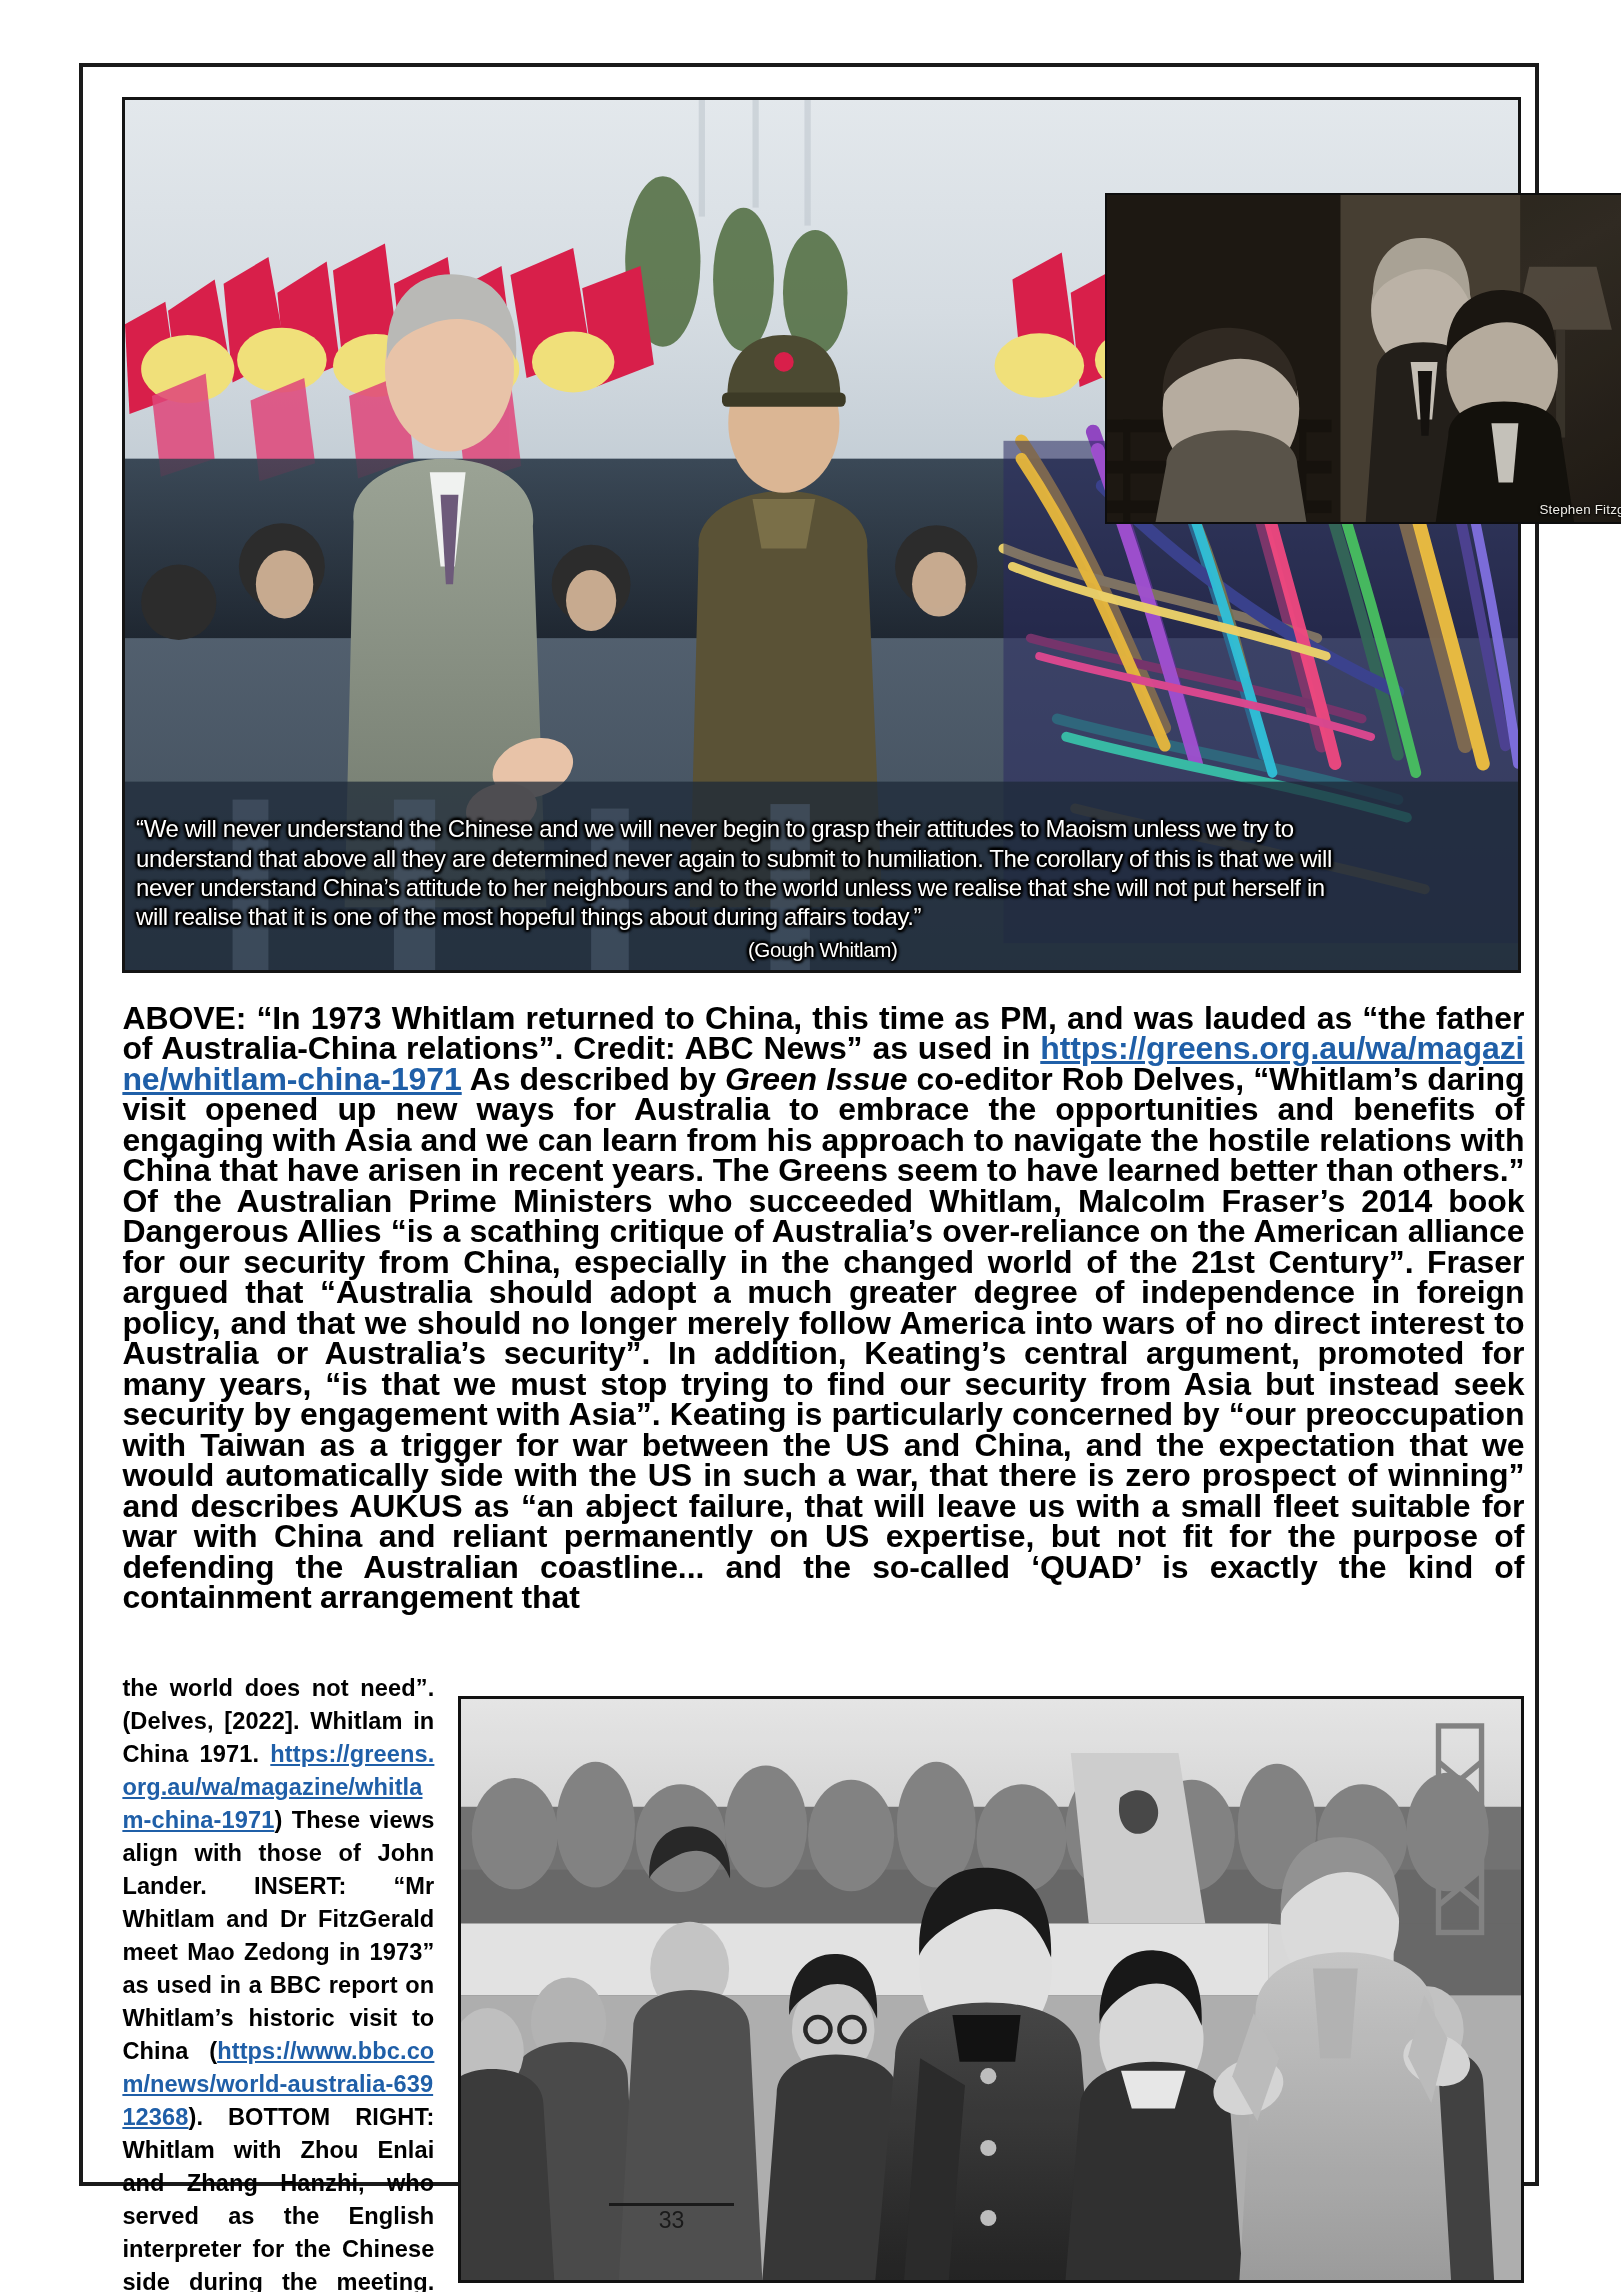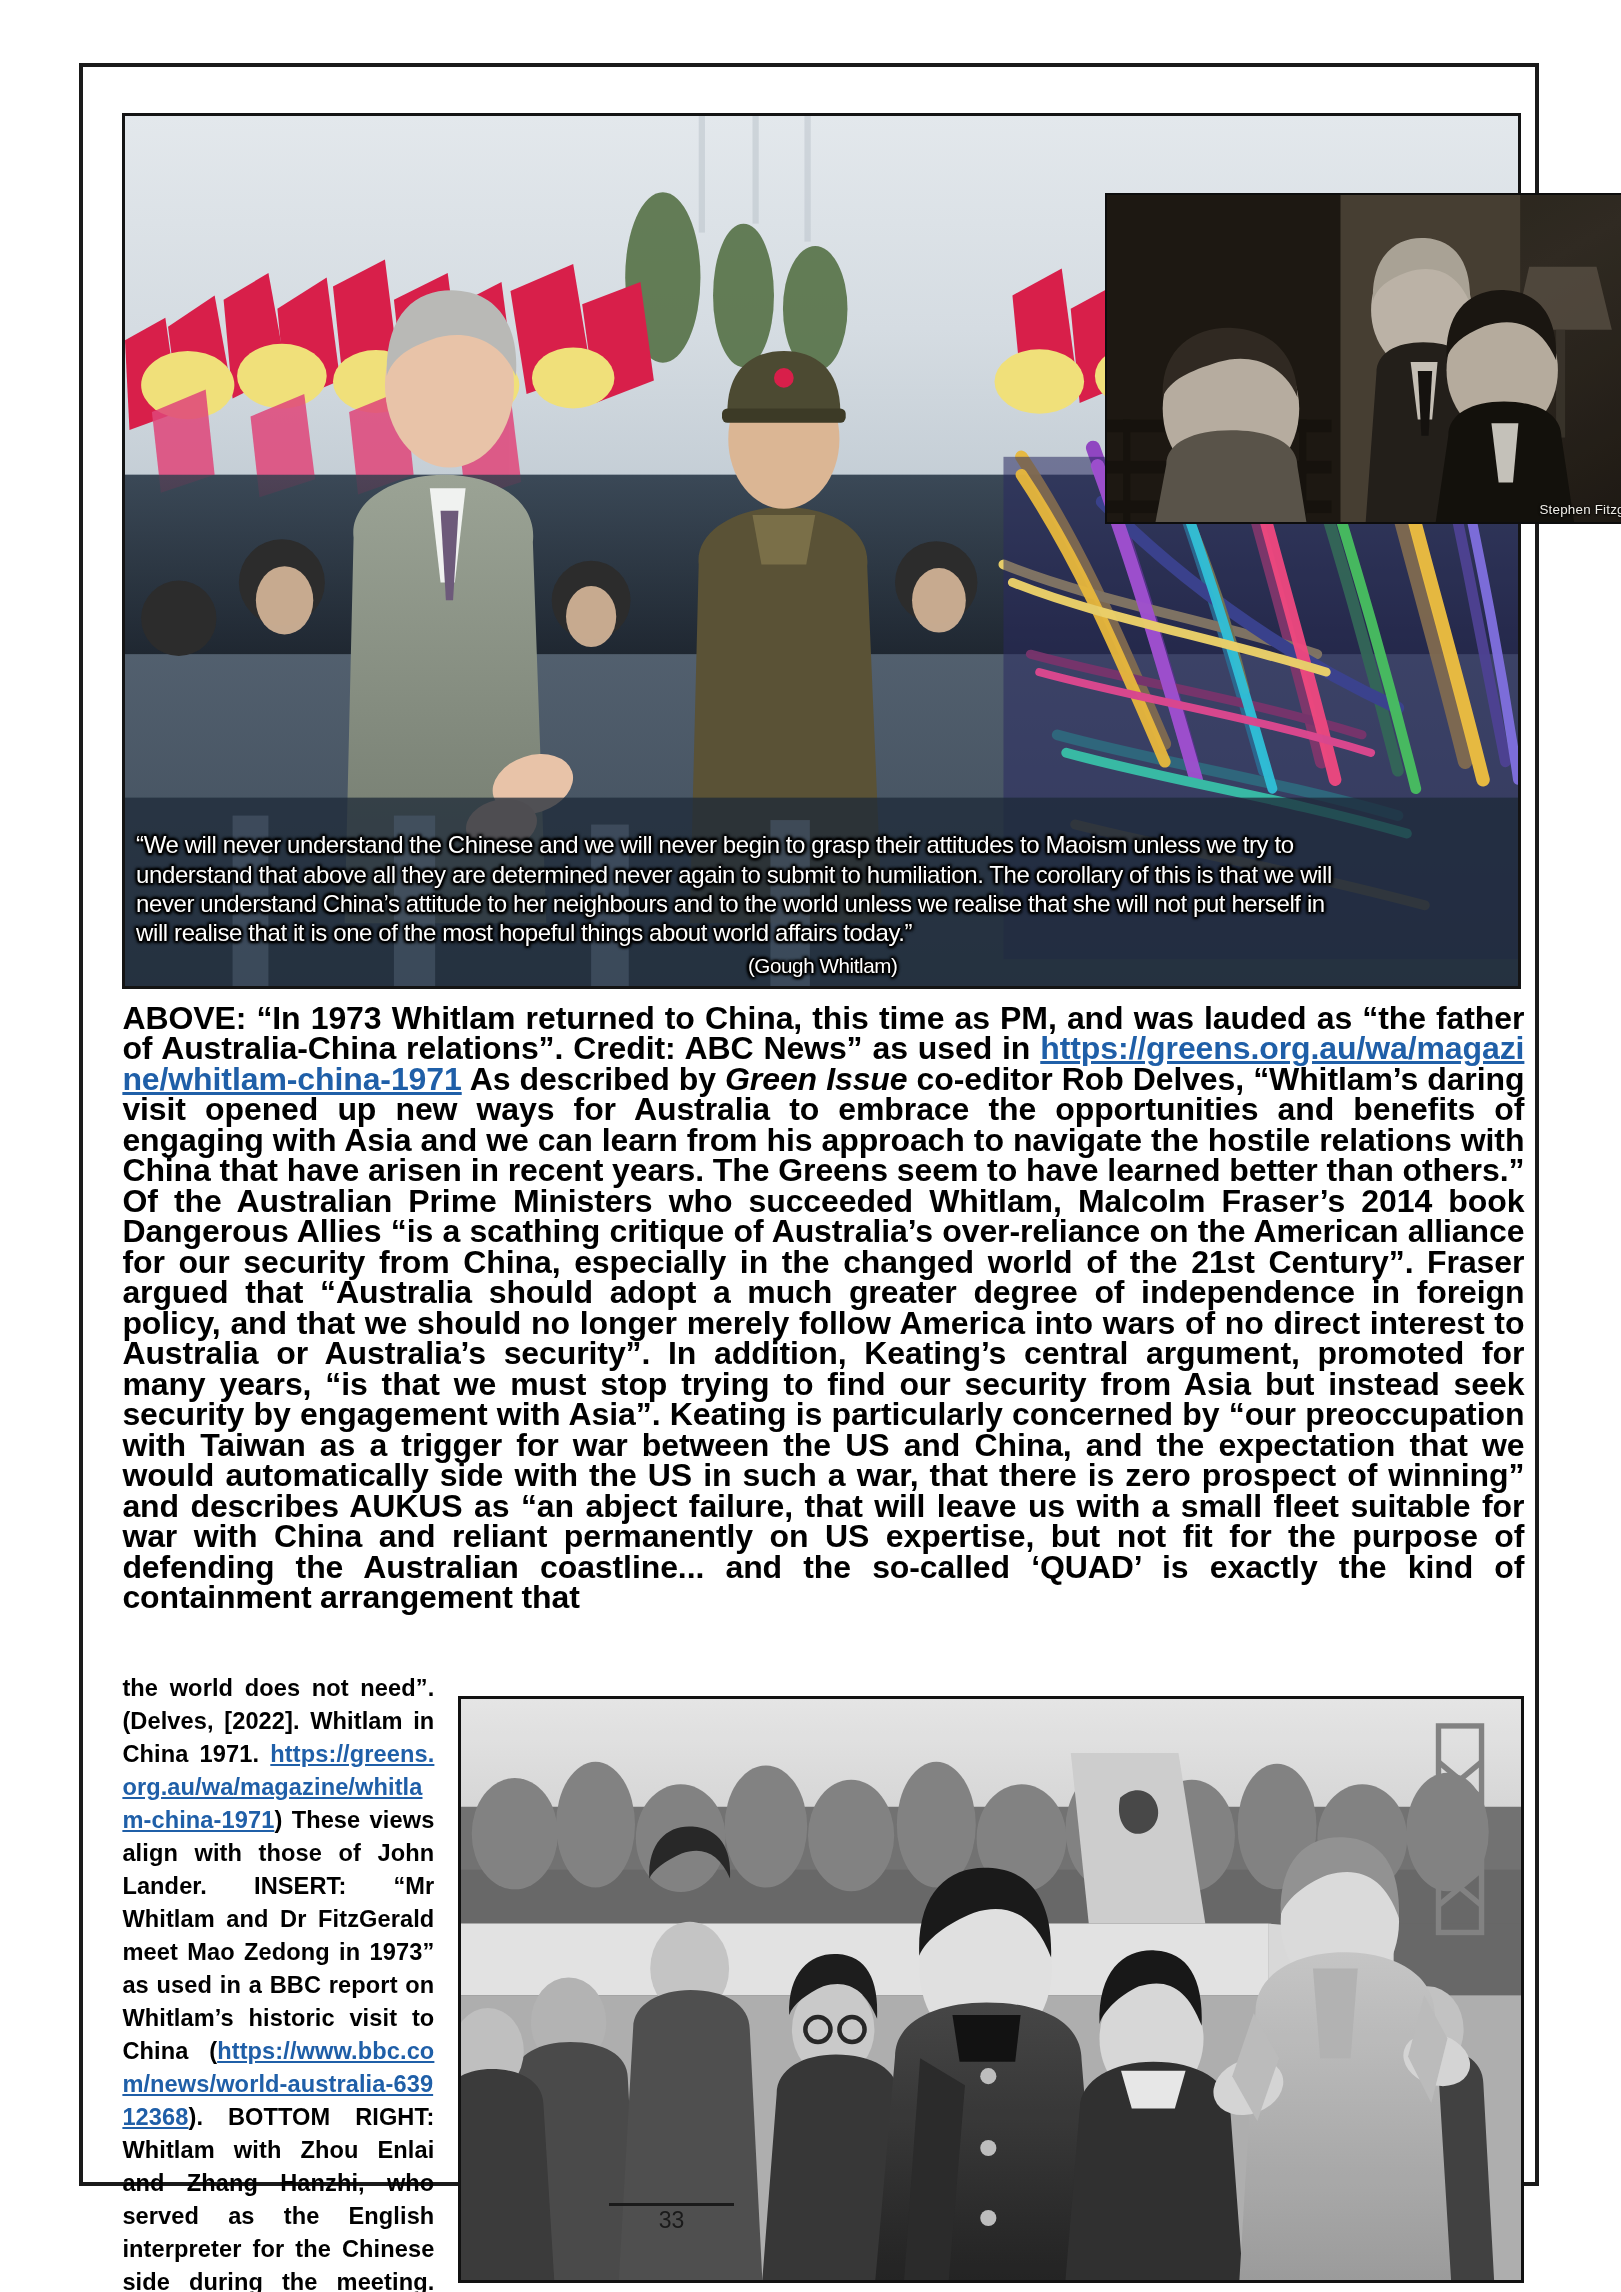--- a/index.html
+++ b/index.html
@@ -33,21 +33,21 @@
     left: 19.7px;
     top: 19.7px;
     right: 19.7px;
     bottom: 12.5px;
   }
 
   
   .hero-photo {
     position: absolute;
     left: 19.7px;
-    top: 26px;
+    top: 10px;
     width: 1399px;
     height: 876px;
     border: 3.6px solid #141414;
     box-sizing: border-box;
     overflow: hidden;
     background: #b91c1c;
   }
   .hero-canvas {
     position: absolute;
     inset: 0;
@@ -344,21 +344,21 @@
           <rect x="300" y="780" width="46" height="190"></rect>
           <rect x="520" y="790" width="42" height="180"></rect>
           <rect x="720" y="785" width="44" height="185"></rect>
         </g>
       </svg>
 
       <div class="quote-overlay">
         <span class="qline">“We will never understand the Chinese and we will never begin to grasp their attitudes to Maoism unless we try to</span>
         <span class="qline">understand that above all they are determined never again to submit to humiliation. The corollary of this is that we will</span>
         <span class="qline">never understand China’s attitude to her neighbours and to the world unless we realise that she will not put herself in</span>
-        <span class="qline">will realise that it is one of the most hopeful things about world affairs today.”</span>
+        <span class="qline">will realise that it is one of the most hopeful things about during affairs today.”</span>
         <span class="quote-attrib">(Gough Whitlam)</span>
       </div>
     </div>
 
     <div class="inset-photo">
       <svg class="inset-canvas" viewBox="0 0 619 364" preserveAspectRatio="none">
         <defs>
           <linearGradient id="insetBg" x1="0" y1="0" x2="1" y2="1">
             <stop offset="0%" stop-color="#2a241c"></stop>
             <stop offset="50%" stop-color="#3b342a"></stop>

